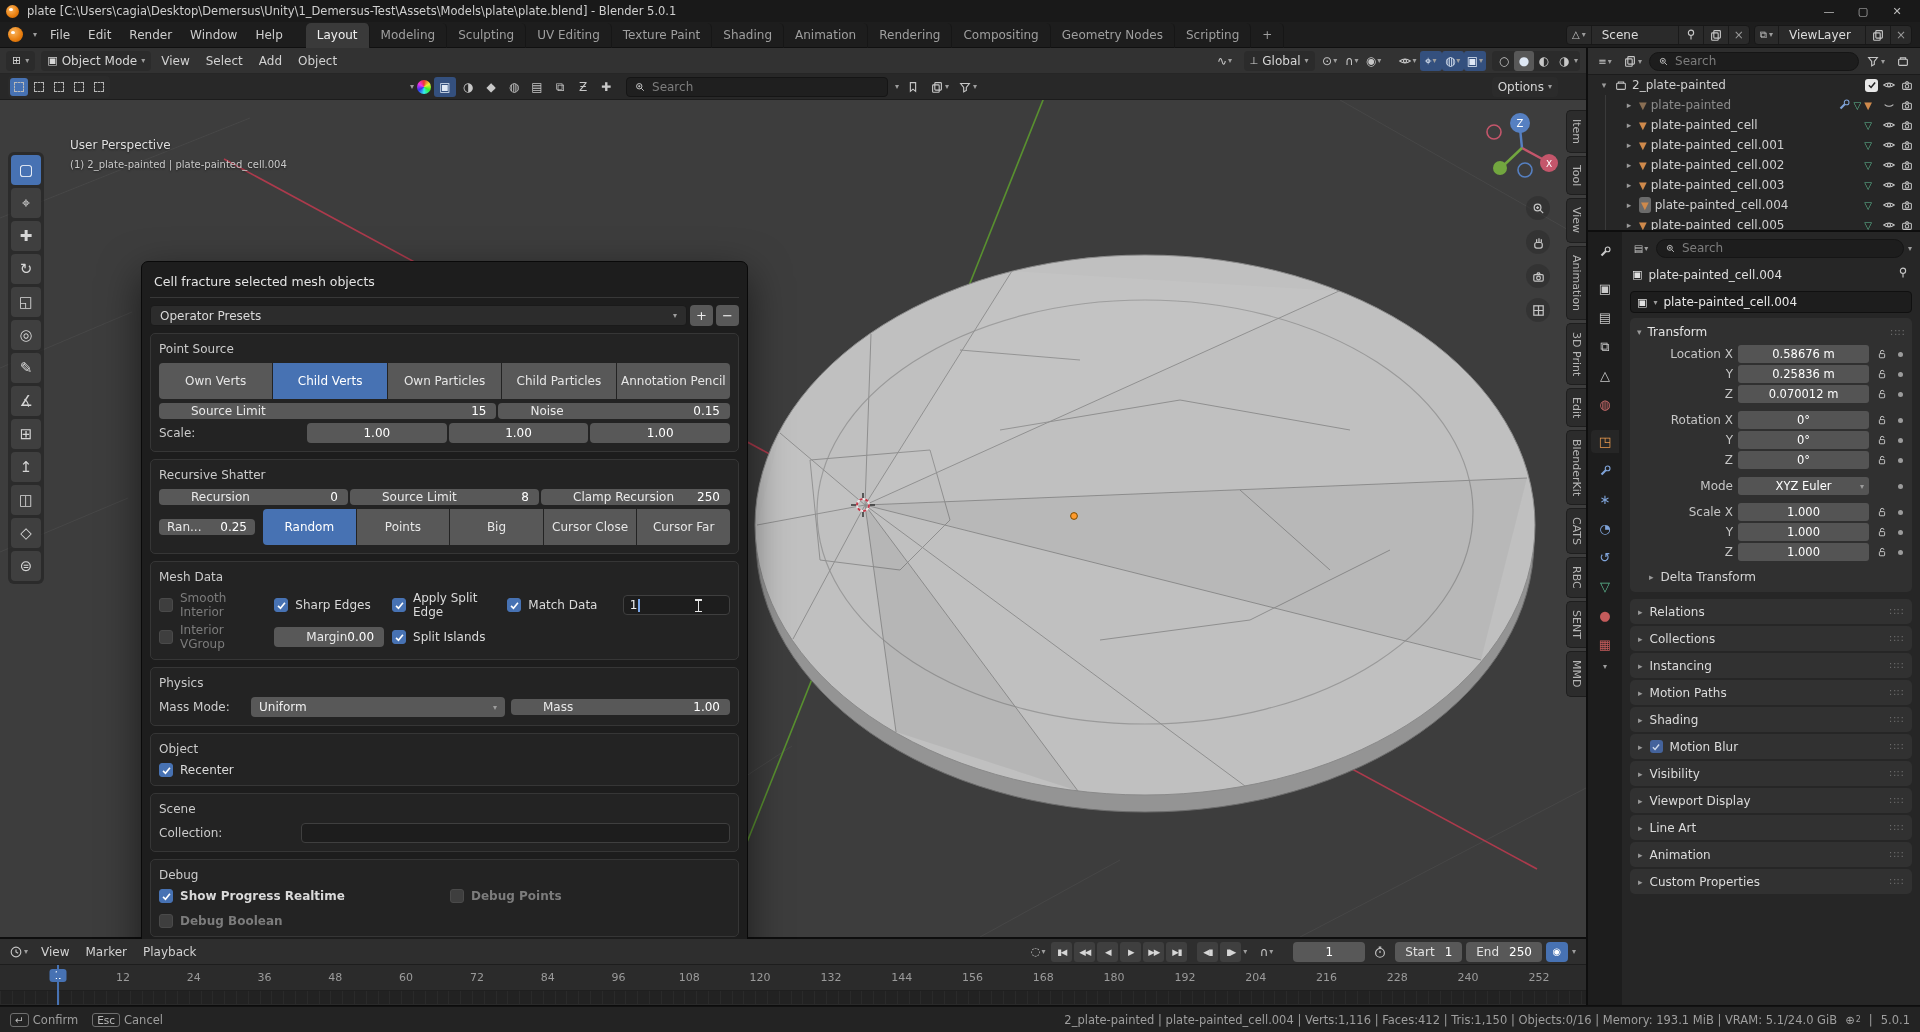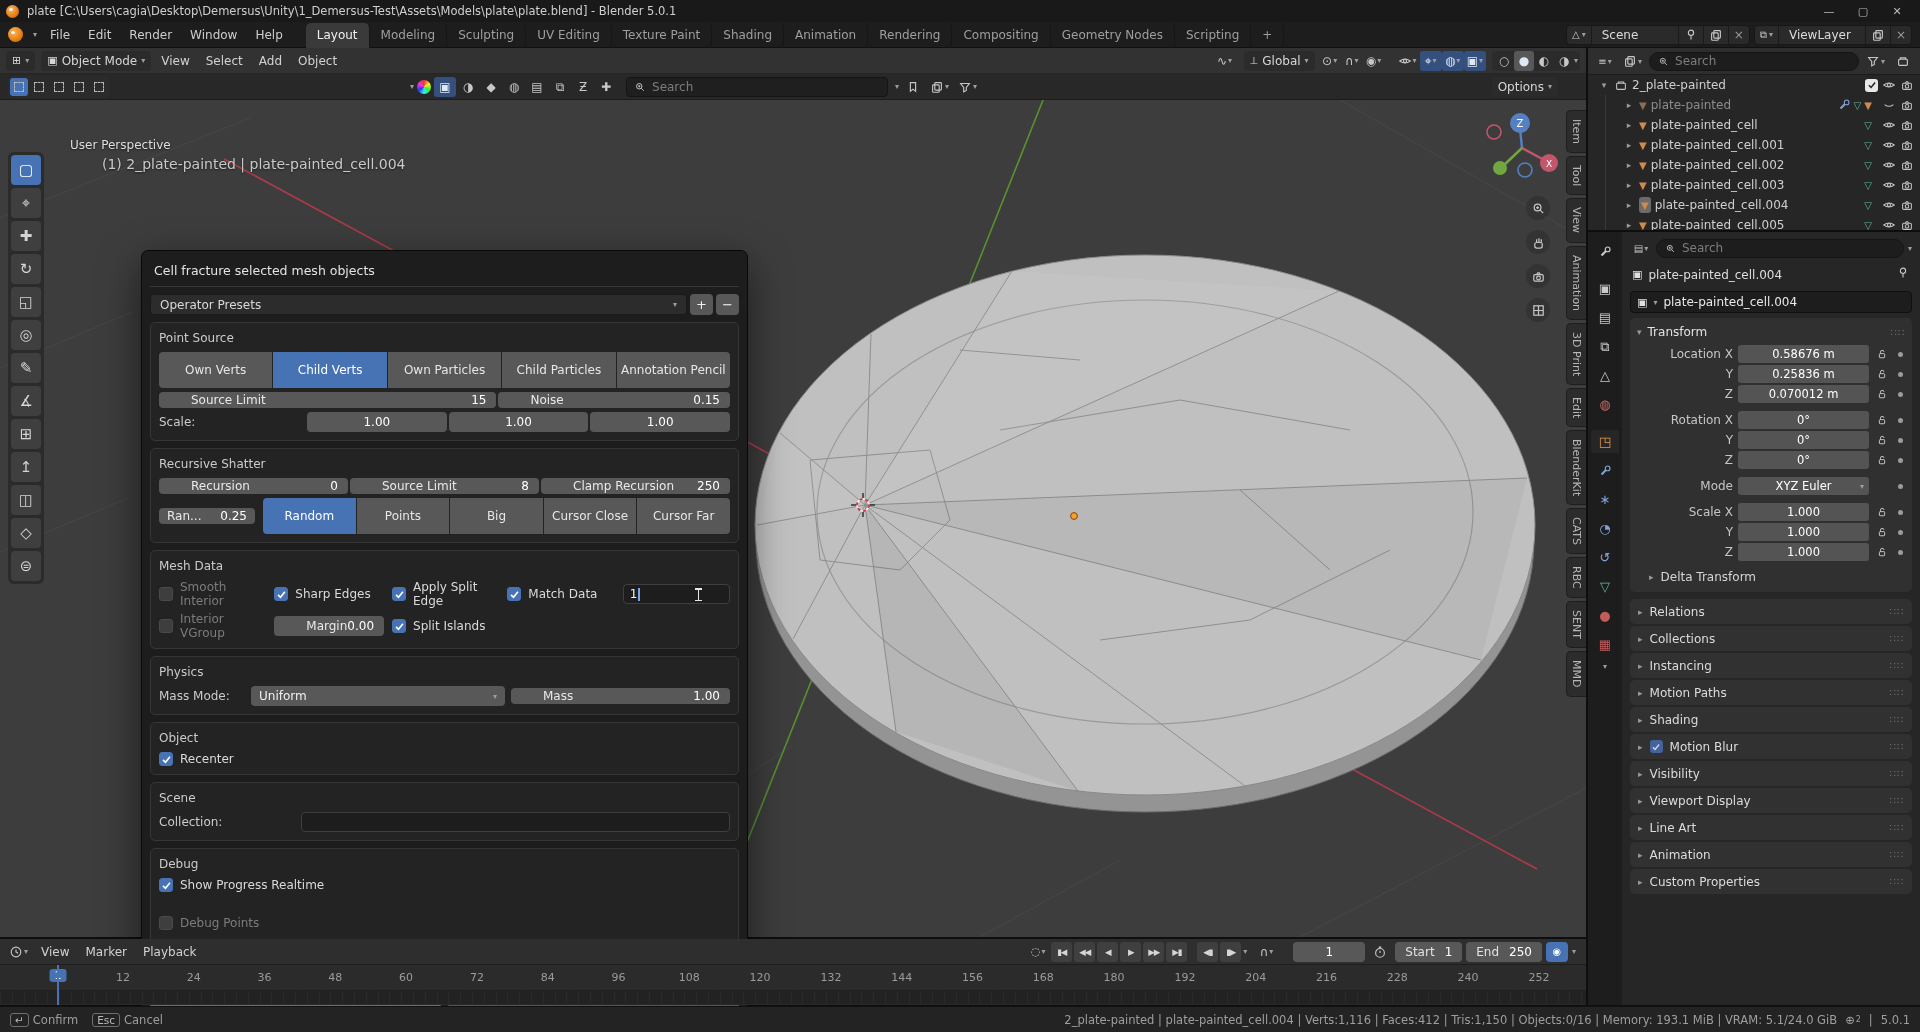--- a/index.html
+++ b/index.html
@@ -42,36 +42,36 @@
   .shadegrp { display:flex; background:#2b2b2b; border-radius:4px; height:20px; align-items:center; padding:0 2px; }
   .shadegrp .iconbtn { min-width:20px; }
   .shadegrp .iconbtn.on { background:#585858; }
   .selmode { display:flex; background:#2b2b2b; border-radius:4px; padding:2px; gap:2px; }
   .smbtn { width:18px; height:18px; border-radius:3px; display:flex; align-items:center; justify-content:center; }
   .smbtn span { width:10px; height:10px; border:1px dashed #b9b9b9; display:block; }
   .smbtn.on { background:#4772b3; }
   .gsphere { width:14px; height:14px; border-radius:50%; background:conic-gradient(#e33,#ee3,#3e3,#3ee,#33e,#e3e,#e33); }
   .vsearch { background:#1f1f1f; border:1px solid #151515; border-radius:4px; height:20px; display:flex; align-items:center; padding:0 7px; gap:6px; color:#7d7d7d; }
   #vp-overlay-text { left:70px; top:88px; color:#dfdfdf; text-shadow:0 1px 2px rgba(0,0,0,.55); font-size:12px; line-height:19px; pointer-events:none; }
-  #vp-overlay-text .sub { color:#c9c9c9; font-size:14px;margin-left:32px; }
+  #vp-overlay-text .sub { color:#c9c9c9; font-size:10px; }
 
   
   #tools { left:8px; top:104px; display:flex; flex-direction:column; gap:3px; background:rgba(35,35,35,.7); padding:3px; border-radius:6px; }
   .tool { width:30px; height:30px; border-radius:4px; display:flex; align-items:center; justify-content:center; color:#d5d5d5; font-size:15px; background:#3f3f3f; }
   .tool.active { background:#4772b3; color:#fff; }
 
   
   #nav-icons { right:36px; top:148px; display:flex; flex-direction:column; gap:10px; align-items:center; }
   .navbtn { width:24px; height:24px; border-radius:50%; background:rgba(40,40,40,.45); display:flex; align-items:center; justify-content:center; }
   .navbtn .ic { width:15px; height:15px; }
   #side-tabs { right:0; top:62px; display:flex; flex-direction:column; gap:3px; align-items:flex-end; }
   .side-tab { writing-mode:vertical-rl; background:#2c2c2c; border:1px solid #1e1e1e; border-right:none; border-radius:5px 0 0 5px; color:#b6b6b6; font-size:11px; padding:8px 3px; }
 
   
-  #dialog { left:141px; top:250px; width:607px; background:#1d1d1d; border:1px solid #090909; border-radius:7px; box-shadow:0 14px 40px rgba(0,0,0,.55); padding:8px 8px 9px; display:flex; flex-direction:column; gap:7px; }
+  #dialog { left:141px; top:261px; width:607px; background:#1d1d1d; border:1px solid #090909; border-radius:7px; box-shadow:0 14px 40px rgba(0,0,0,.55); padding:8px 8px 9px; display:flex; flex-direction:column; gap:7px; }
   #dialog .dtitle { color:#e4e4e4; font-size:12.5px; padding:4px 4px 8px; border-bottom:1px solid #383838; }
   .dbox { background:#232323; border:1px solid #363636; border-radius:5px; padding:6px 8px 8px; display:flex; flex-direction:column; gap:4px; }
   .dlabel { color:#cbcbcb; padding:2px 0 3px; }
   .wrow { display:flex; gap:2px; align-items:center; }
   .slider { background:#585858; border-radius:4px; height:16px; display:flex; align-items:center; padding:0 10px; color:#e9e9e9; flex:1; }
   .slider .sl { margin-left:22px; }
   .slider .sv { margin-left:auto; color:#fff; }
   .valfield { background:#585858; border-radius:4px; height:20px; flex:1; display:flex; align-items:center; justify-content:center; color:#fff; }
   .segrow { display:flex; flex:1; border-radius:4px; overflow:hidden; gap:1px; }
   .seg { flex:1; background:#585858; height:36px; display:flex; align-items:center; justify-content:center; color:#e6e6e6; }
@@ -88,21 +88,21 @@
   .caret { width:1.5px; height:13px; background:#7aa6e8; margin-left:1px; }
   .ibeam { position:absolute; left:74px; top:3px; width:1.5px; height:13px; background:#e6e6e6; }
   .ibeam::before,.ibeam::after { content:""; position:absolute; left:-2.5px; width:6.5px; height:1.5px; background:#e6e6e6; }
   .ibeam::after { bottom:0; }
   .dropdown { background:#585858; border-radius:4px; height:20px; display:flex; align-items:center; padding:0 8px; color:#f0f0f0; }
   .dropdown .chev { margin-left:auto; }
   .presetrow { display:flex; gap:3px; }
   .presetfield { flex:1; background:#2c2c2c; border:1px solid #1a1a1a; border-radius:4px; height:21px; display:flex; align-items:center; padding:0 9px; color:#d9d9d9; }
   .sqbtn { width:23px; height:21px; background:#585858; border-radius:4px; color:#eee; display:flex; align-items:center; justify-content:center; font-size:13px; }
   .grid4 { display:grid; grid-template-columns:1fr 1fr 1fr 1fr 1fr; gap:4px 8px; align-items:center; }
-  .grid3 { display:grid; grid-template-columns:1fr; gap:24px; align-items:center; }
+  .grid3 { display:grid; grid-template-columns:1fr 1fr; gap:11px; align-items:center;font-weight:bold; }
   .okrow { display:flex; gap:7px; padding:2px 0 0; }
   .okbtn { flex:1; height:22px; border-radius:4px; display:flex; align-items:center; justify-content:center; color:#fff; background:#4772b3; }
   .cancelbtn { flex:1; height:22px; border-radius:4px; display:flex; align-items:center; justify-content:center; color:#e5e5e5; background:#545454; }
 
   
   #outliner { left:1588px; top:48px; width:332px; height:182px; background:#262626; overflow:hidden; }
   #outliner-header { height:27px; background:#2e2e2e; border-bottom:1px solid #1b1b1b; display:flex; align-items:center; gap:4px; padding:0 6px; }
   .osearch { flex:1; background:#1d1d1d; border:1px solid #151515; border-radius:10px; height:19px; display:flex; align-items:center; gap:6px; padding:0 8px; color:#7d7d7d; }
   .orow { display:flex; align-items:center; height:20px; padding:0 6px 0 10px; gap:4px; color:#cfcfcf; }
   .orow .nm { margin-right:auto; }

